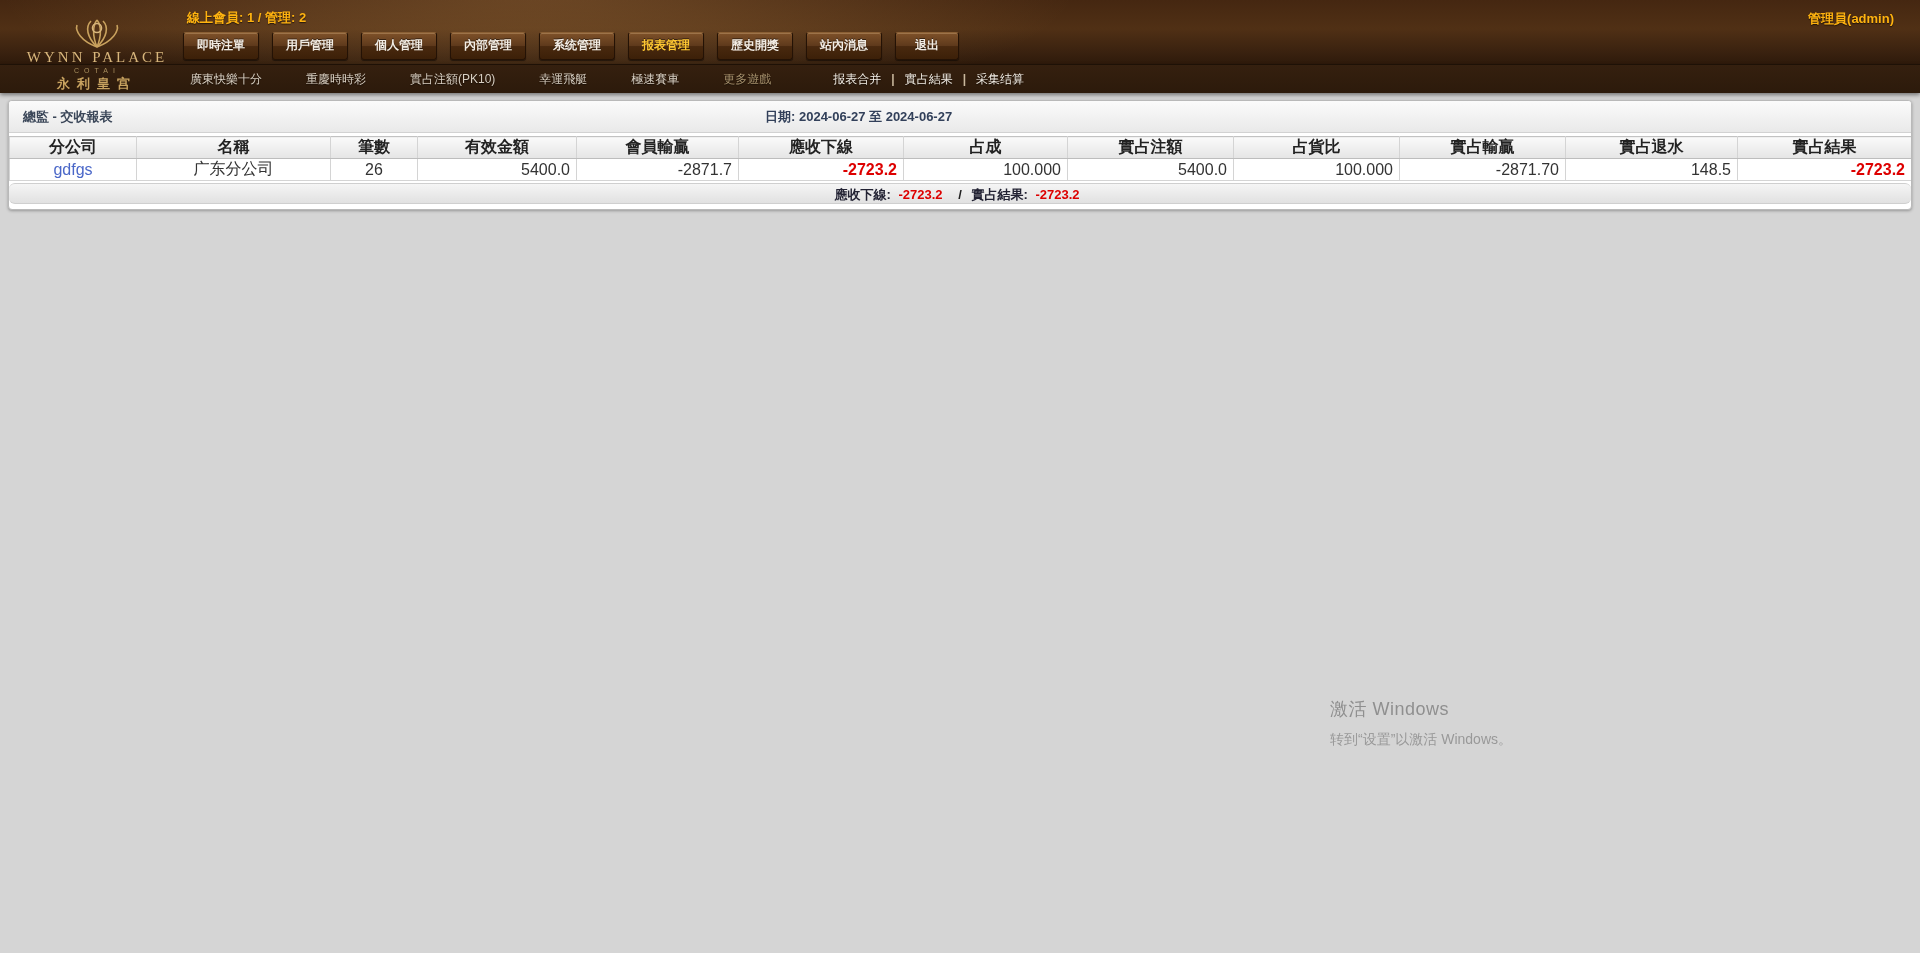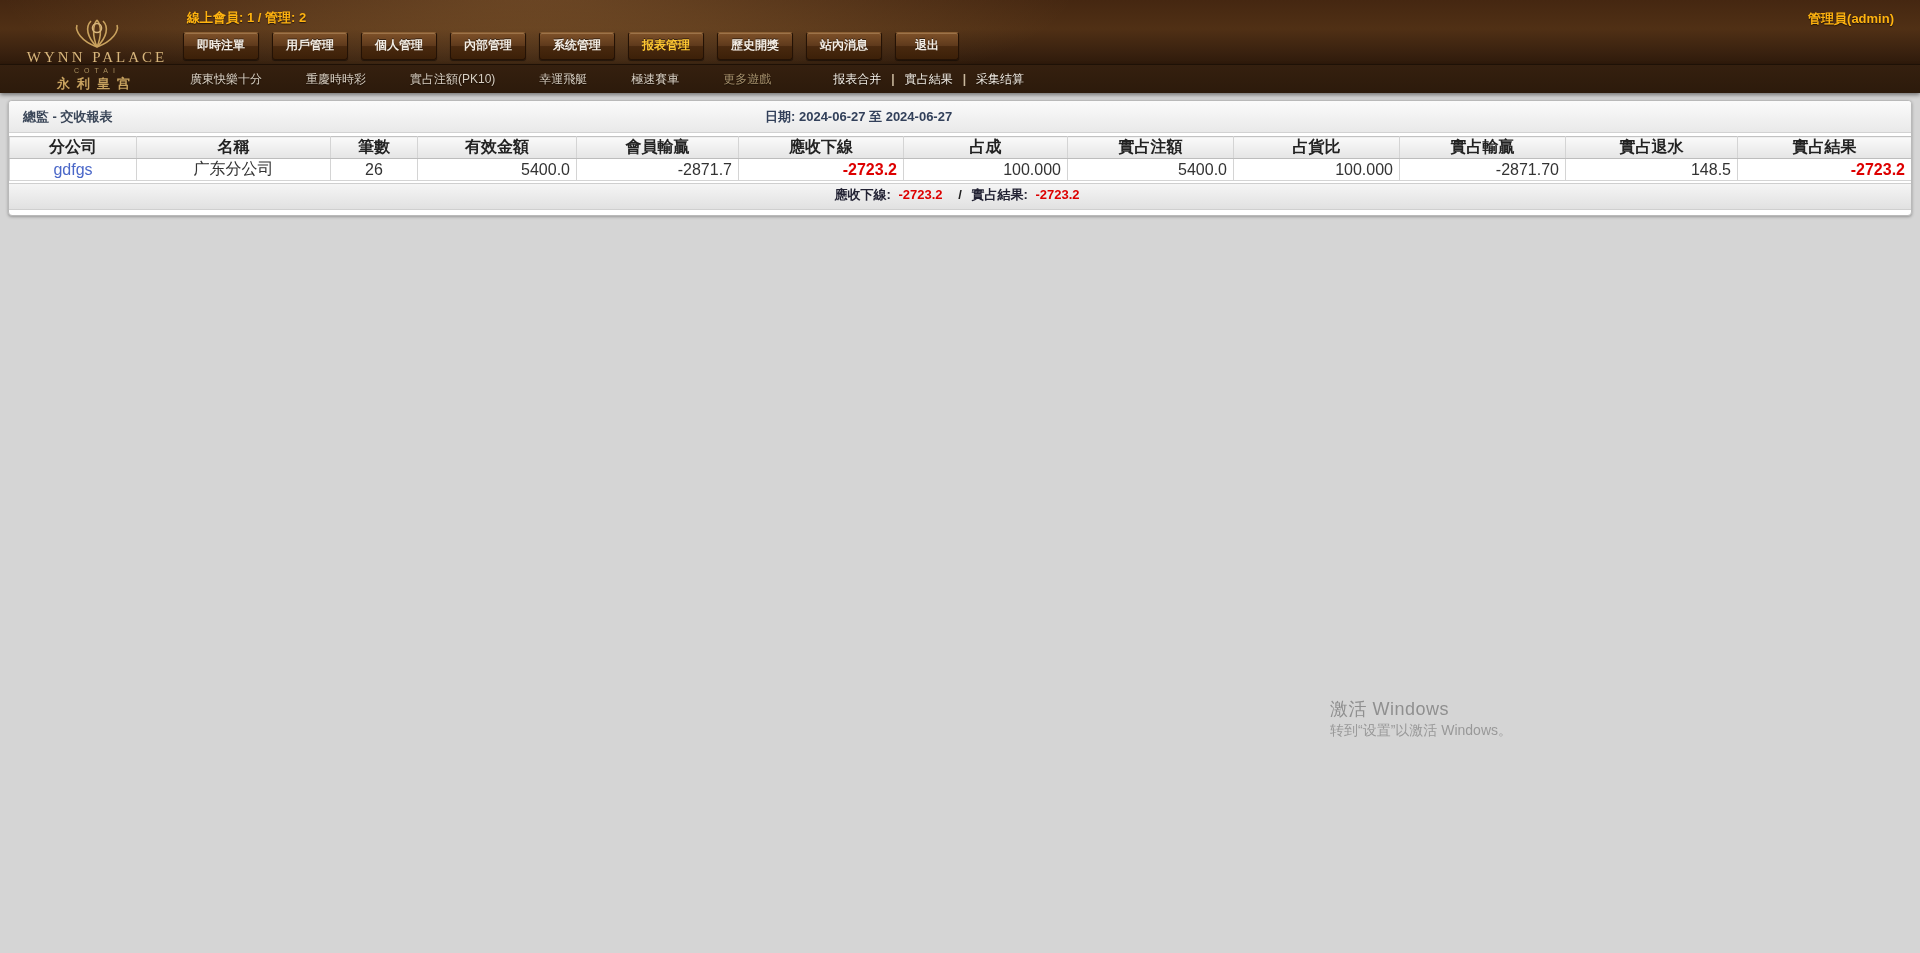--- a/index.html
+++ b/index.html
@@ -67,34 +67,35 @@
   }
   td{ height:15px; }
   tr.row-data td{ background:#ffffff; }
   tr.row-total td{ background:#ece8f5; }
   .ta-c{ text-align:center; }
   .ta-r{ text-align:right; padding-right:6px; }
   .red{ color:#dd0000; font-weight:bold; }
   a.cell-link{ color:#4a67c8; text-decoration:none; cursor:pointer; }
 
   .summary-bar{
-    height:27px; line-height:21px; margin-top:2px; text-align:center;
+    height:21px; line-height:21px; margin-top:2px; text-align:center;
     background:linear-gradient(180deg,#f5f5f5,#e1e1e1);
     border-top:1px solid #cfcfcf; border-bottom:1px solid #cfcfcf;
     font-size:13px;
+    border-radius:6px;
   }
   .summary-bar .lbl{ font-weight:bold; color:#223; }
   .summary-bar .val{ font-weight:bold; color:#dd0000; margin:0 6px 0 4px; }
   .summary-bar .sep{ color:#222; margin:0 6px; font-weight:bold; }
   .content-bottom-pad{ height:5px; }
 
   
   .watermark{ position:absolute; left:1330px; top:697px; color:#7e7e7e; opacity:.8; }
   .wm-line1{ font-size:18px; letter-spacing:.5px; }
-  .wm-line2{ font-size:14px; margin-top:1px; color:#8a8a8a; }
+  .wm-line2{ font-size:14px; margin-top:10px; color:#8a8a8a; }
 </style>
 </head>
 <body>
 
 <div class="topbar">
   <div class="logo">
     <div class="logo-emblem">
       <svg width="64" height="30" viewBox="0 0 64 30">
         <g fill="none" stroke="#c9a25e" stroke-width="1.6">
           <path d="M32 28 C22 18 20 8 26 2"></path>

